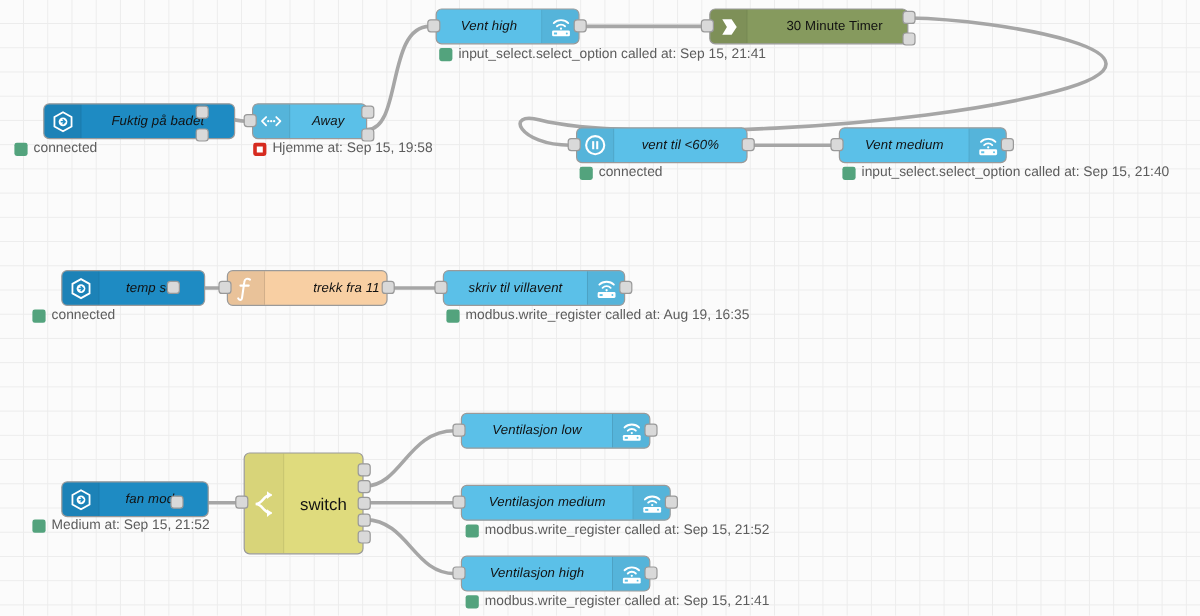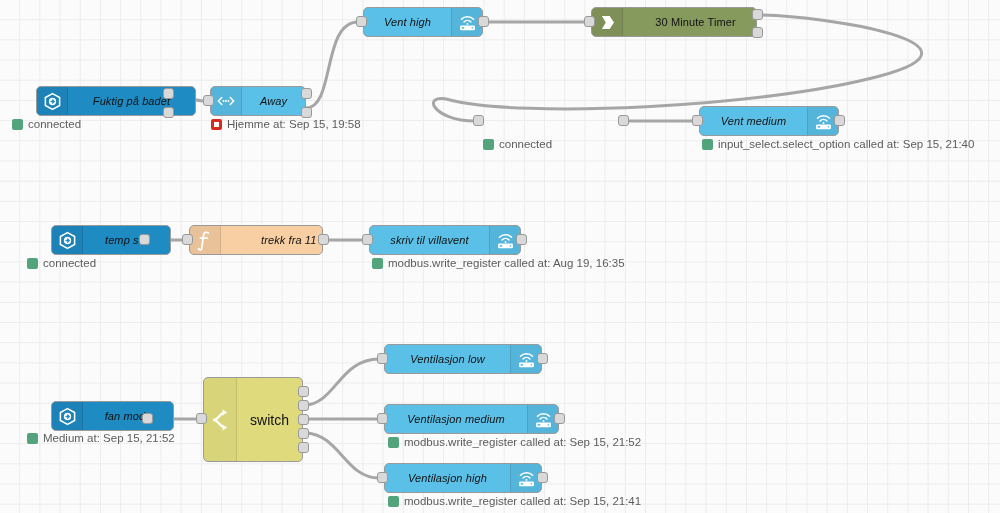--- a/index.html
+++ b/index.html
@@ -155,33 +155,47 @@
         <path d="M8.1 10.3 C10.3 8.1 13.7 8.1 15.9 10.3" fill="none" stroke="#fff" stroke-width="1.8" stroke-linecap="round"></path>
         <circle cx="12" cy="12.6" r="1.1" fill="#fff"></circle>
         <rect x="3.4" y="14.4" width="17.2" height="5.6" rx="1.3" fill="#fff"></rect>
         <rect x="5.2" y="16.3" width="3" height="1.9" fill="#5bc0e8"></rect>
         <circle cx="17.6" cy="17.2" r="0.95" fill="#5bc0e8"></circle>
       </svg>
     </div>
   </div>
   <div class="port" style="left:356px;top:16px;"></div>
   <div class="port" style="left:478px;top:16px;"></div>
+  <div class="status" style="left:366px;top:39px;">
+    <span class="dot"></span>
+    <span>input_select.select_option called at: Sep 15, 21:41</span>
+  </div>
 
   <div class="node c-timer plain" style="left:591px;top:7px;width:166px;">
     <div class="icon-box left">
       <svg class="gi" width="19" height="19" viewBox="0 0 22 22">
         <path d="M4.5 3.5 L13.5 3.5 L18.5 11 L13.5 18.5 L4.5 18.5 L9 11 Z" fill="#fff"></path>
       </svg>
     </div>
     <div class="label">30 Minute Timer</div>
   </div>
   <div class="port" style="left:584px;top:16px;"></div>
   <div class="port" style="left:752px;top:9px;"></div>
   <div class="port" style="left:752px;top:27px;"></div>
 
+  <div class="node c-ha-light" style="left:480px;top:106px;width:143px;">
+    <div class="icon-box left">
+      <svg class="gi" width="20" height="20" viewBox="0 0 22 22">
+        <circle cx="11" cy="11" r="8.3" fill="none" stroke="#fff" stroke-width="1.9"></circle>
+        <rect x="8.2" y="7.3" width="1.9" height="7.4" fill="#fff"></rect>
+        <rect x="11.9" y="7.3" width="1.9" height="7.4" fill="#fff"></rect>
+      </svg>
+    </div>
+    <div class="label">vent til &lt;60%</div>
+  </div>
   <div class="port" style="left:473px;top:115px;"></div>
   <div class="port" style="left:618px;top:115px;"></div>
   <div class="status" style="left:483px;top:138px;">
     <span class="dot"></span>
     <span>connected</span>
   </div>
 
   <div class="node c-ha-light" style="left:699px;top:106px;width:140px;">
     <div class="label">Vent medium</div>
     <div class="icon-box right">

